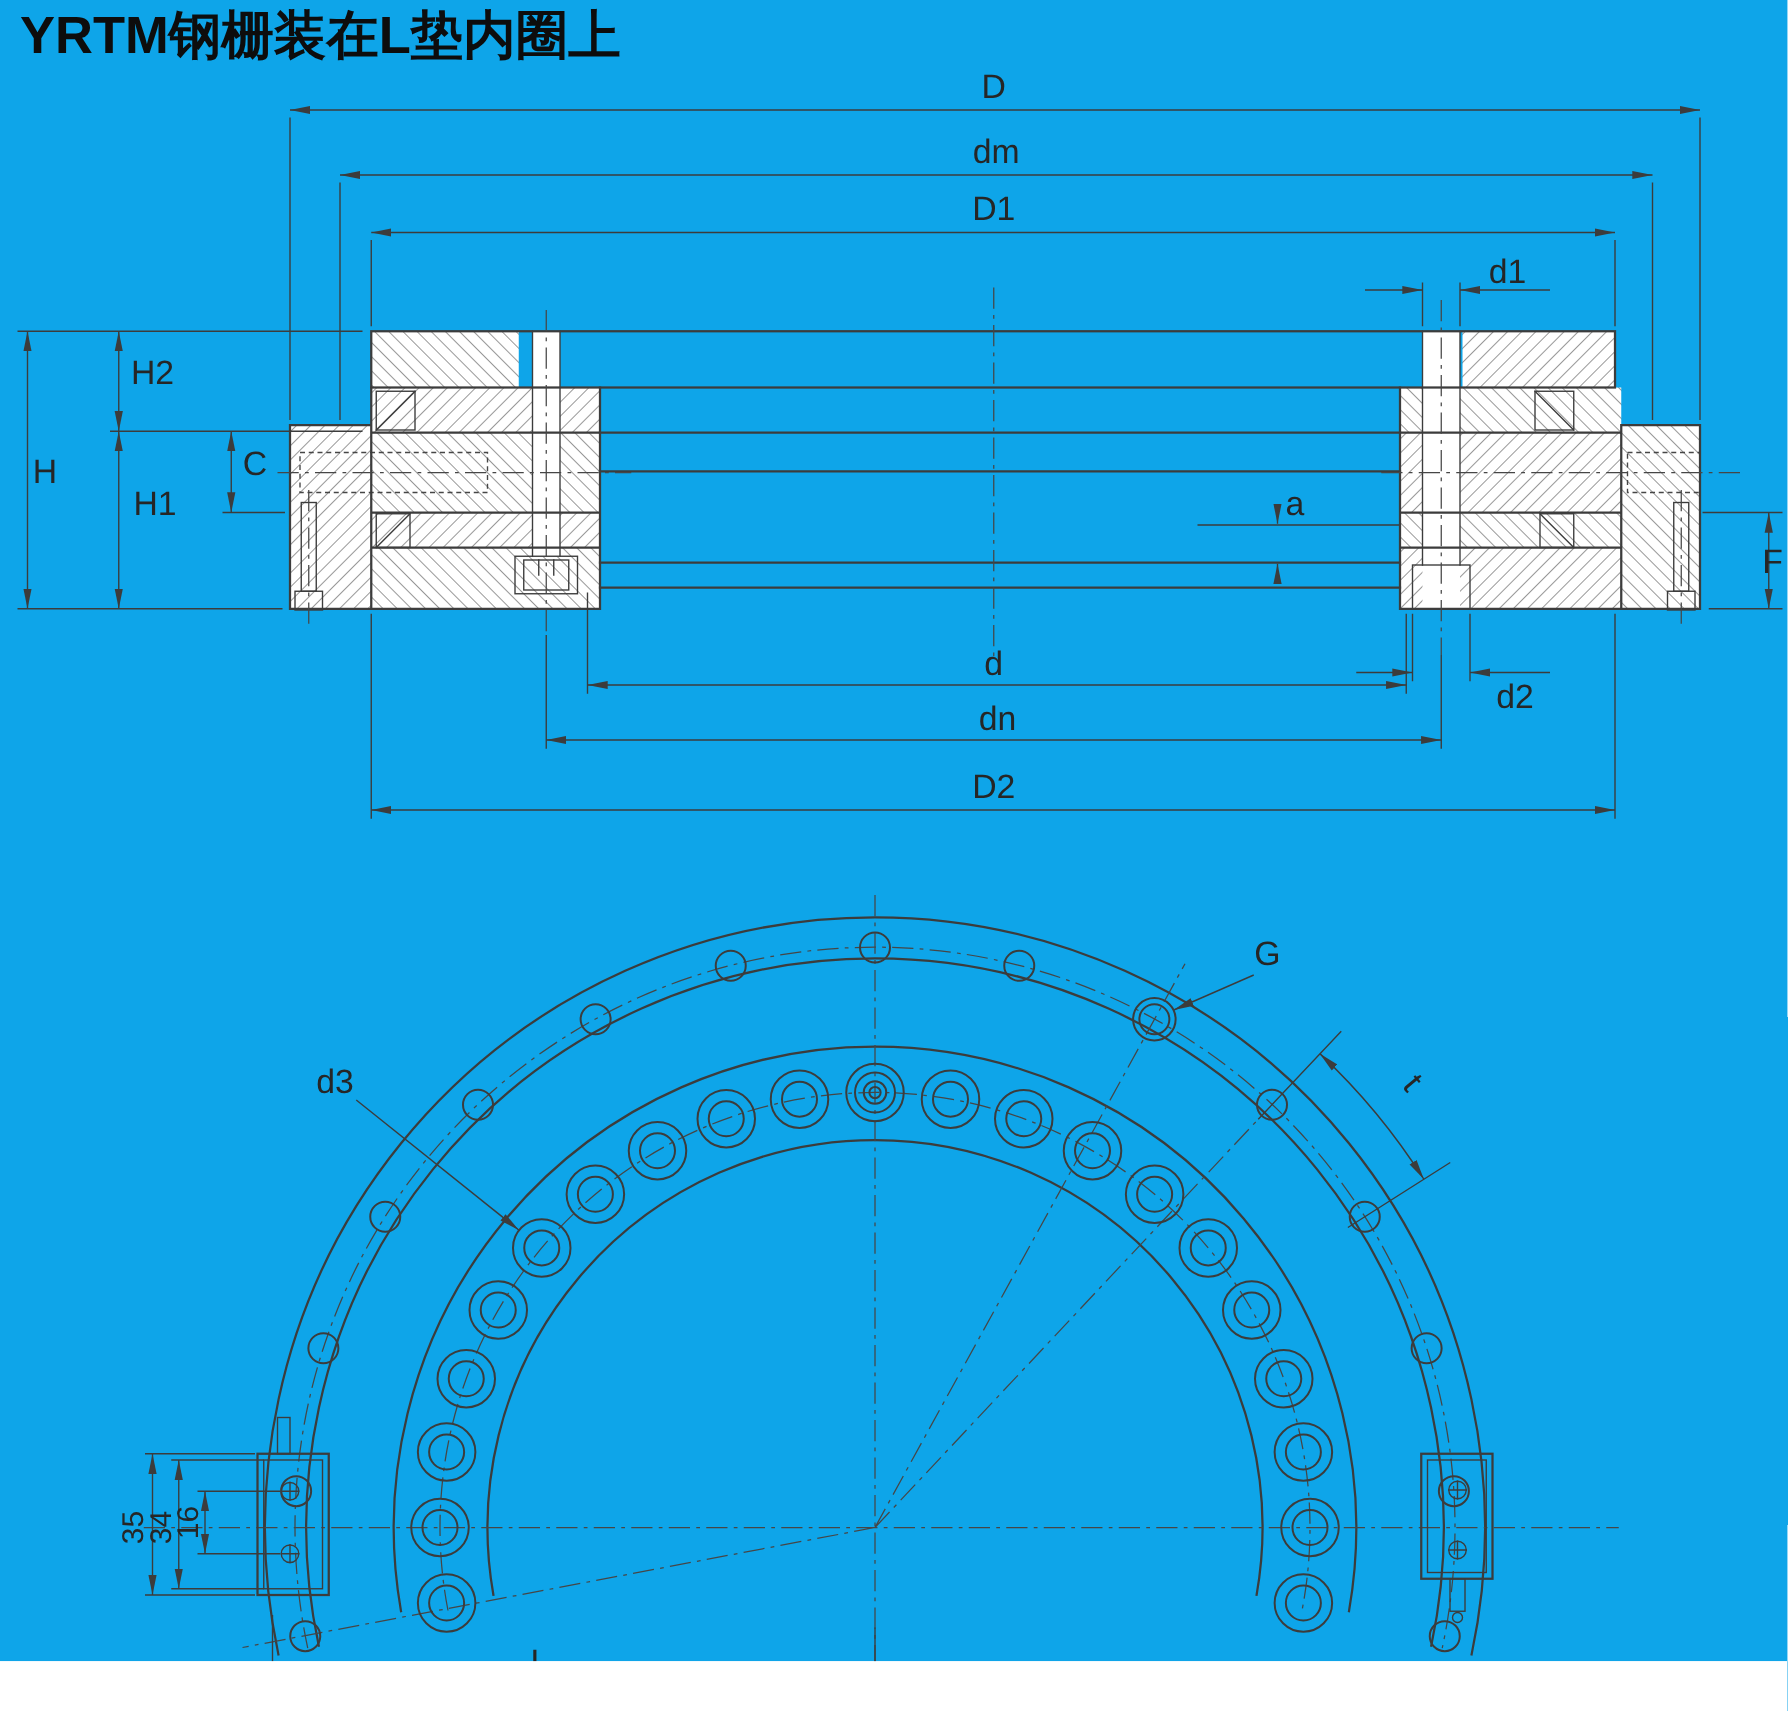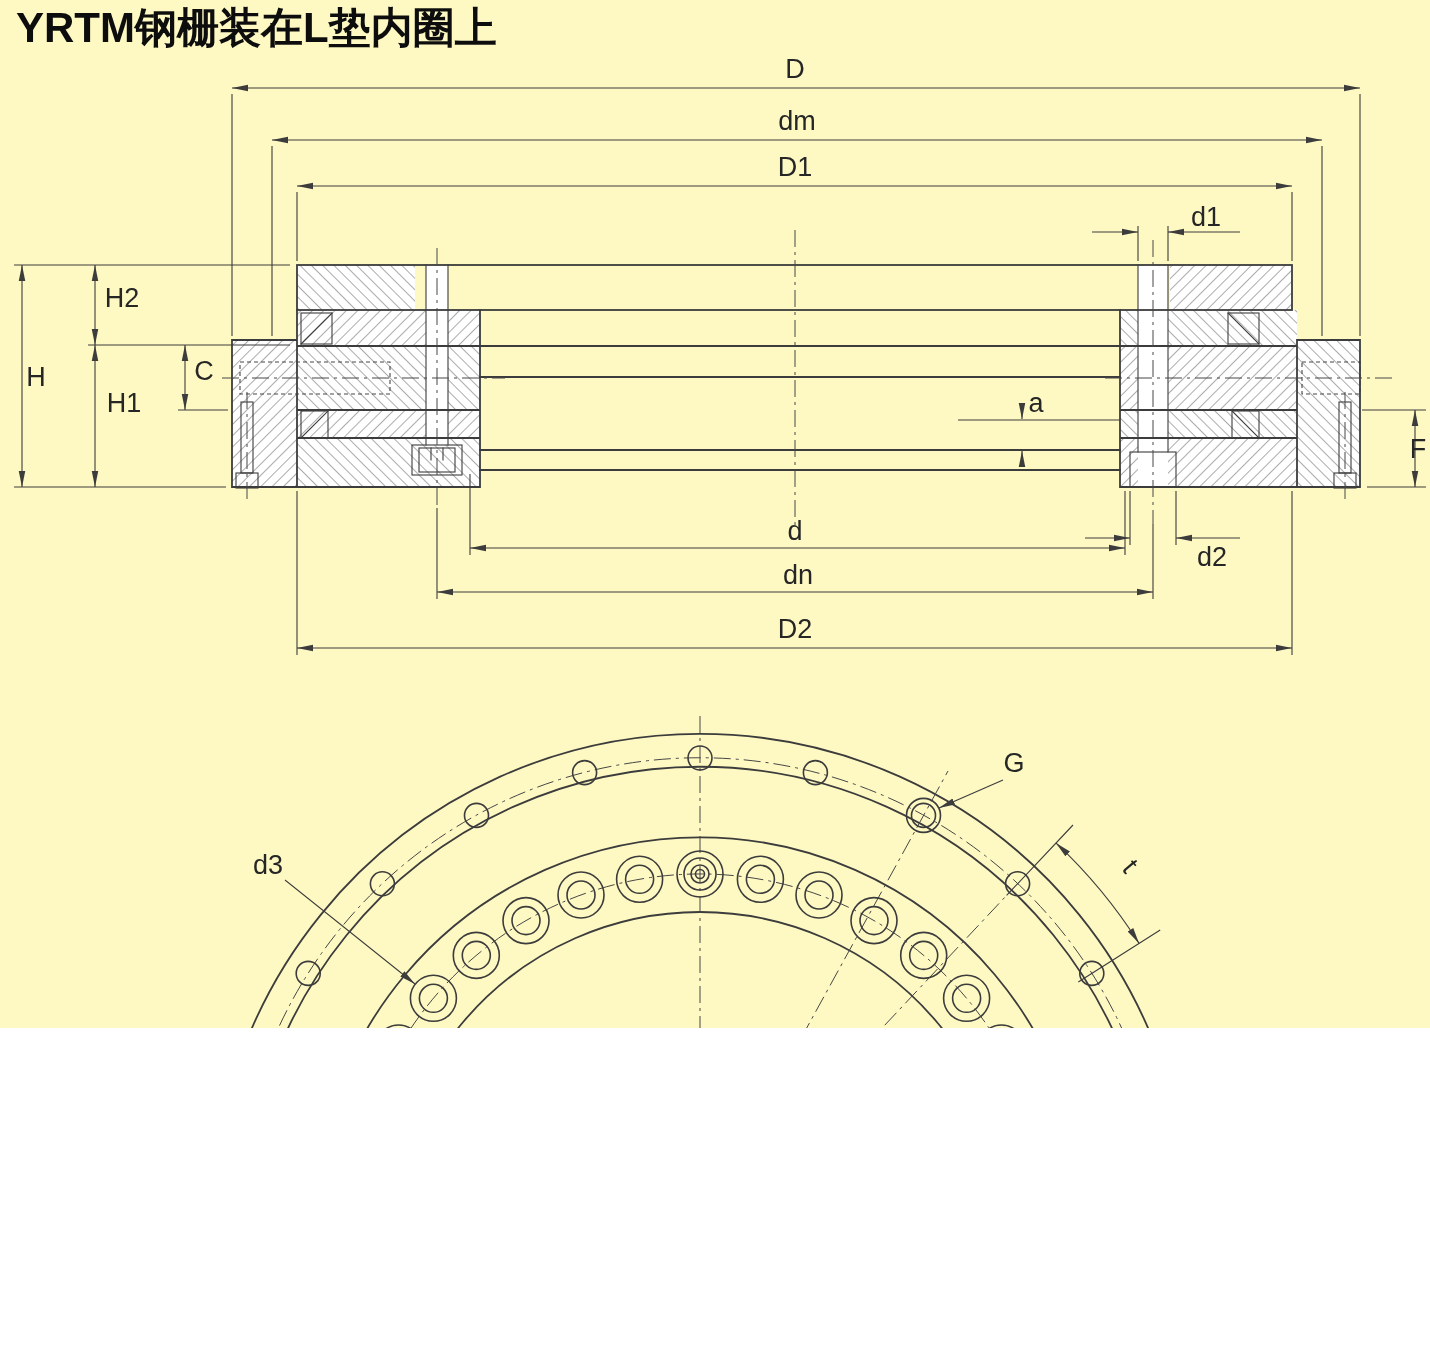--- a/index.html
+++ b/index.html
@@ -1,16 +1,16 @@
 <!DOCTYPE html>
 <html><head>
 <meta charset="utf-8">
 <style>
   html,body{margin:0;padding:0;background:#fff}
-  .stage{position:relative;width:1430px;height:1028px;background:#fef9c3;overflow:hidden}
+  .stage{position:relative;width:1430px;height:1329px;background:#0ea5e9;overflow:hidden}
   svg{display:block}
   .ln{stroke:#3c3c3c;stroke-width:1.8;fill:none;stroke-linecap:square}
   .thin{stroke:#3c3c3c;stroke-width:1.1;fill:none;stroke-linecap:square}
   .cl{stroke:#464646;stroke-width:1;fill:none;stroke-dasharray:17 5 3 5}
   .hid{stroke:#464646;stroke-width:1.1;fill:none;stroke-dasharray:4 3}
   .dim{stroke:#3c3c3c;stroke-width:1.1;fill:none}
   text{font-family:"Liberation Sans",sans-serif;fill:#262626}
   .t26{font-size:27px}
   .t24{font-size:24px}
   .title{font-size:42px;font-weight:bold;fill:#0d0d0d}

